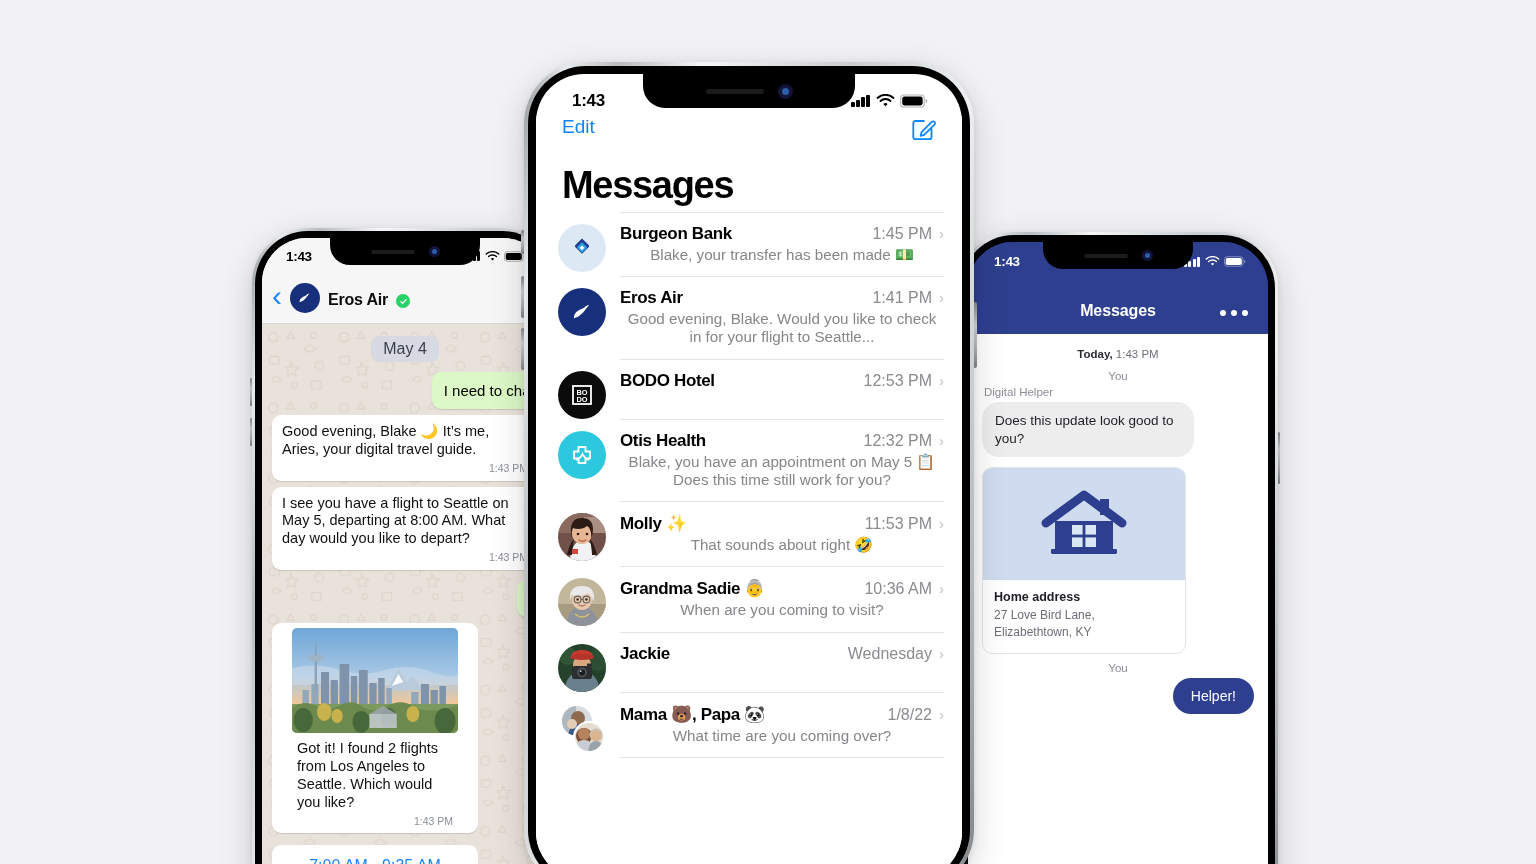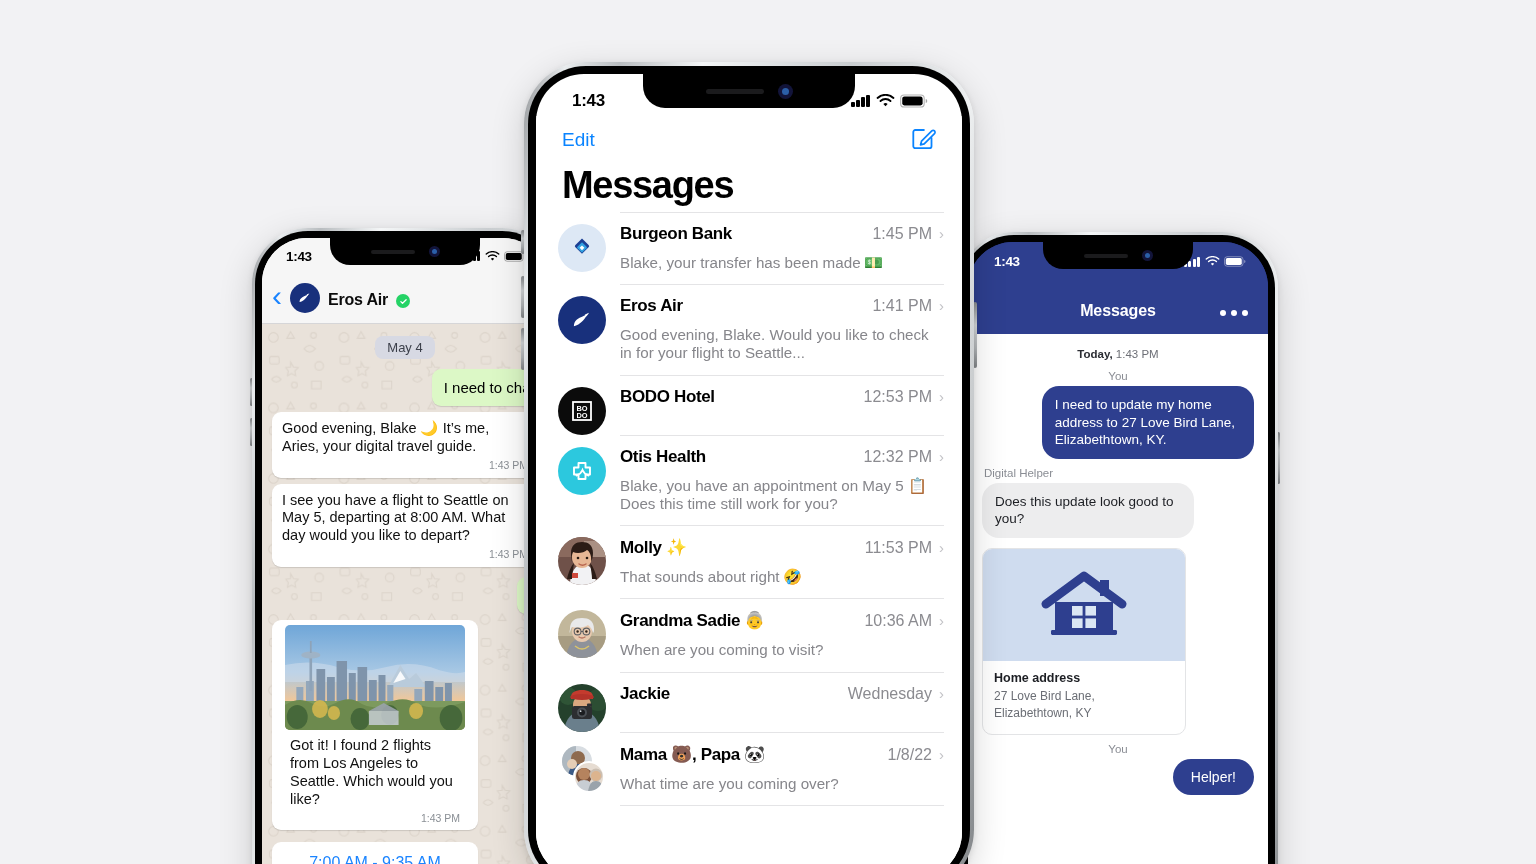--- a/index.html
+++ b/index.html
@@ -75,31 +75,31 @@
   .wa-title { font-size:16px; font-weight:600; color:#0b0b0b; letter-spacing:-.2px; margin-bottom:4px;}
   .wa-verified { width:14px;height:14px;border-radius:50%;background:#25d366;
     display:flex;align-items:center;justify-content:center;margin-bottom:5px; }
   .wa-verified svg { width:9px;height:9px; }
 
   .wa-body { position:absolute; top:86px; left:0; right:0; bottom:0;
     background:#e9e2da; overflow:hidden; }
   .wa-pattern { position:absolute; inset:0; opacity:.5; }
   .wa-scroll { position:relative; padding: 8px 10px 0 10px; }
   .wa-datepill { margin: 4px auto 10px; width: fit-content; background:#d7d9e3;
-    color:#3b3f4a; font-size:13px; padding:4px 12px; border-radius:8px; font-weight:500; }
+    color:#3b3f4a; font-size:16px; padding:4px 12px; border-radius:8px; font-weight:500; }
   .wa-row { display:flex; margin-bottom: 6px; }
   .wa-row.out { justify-content:flex-end; }
   .bub { max-width:86%; border-radius:9px; padding:8px 10px 6px;
     box-shadow: 0 1px 1px rgba(0,0,0,.13); position:relative;
     font-size:14.5px; line-height:1.23; color:#111; }
   .bub.in { background:#fff; }
   .bub .meta { font-size:10.5px; color:#8a8f95; text-align:right; margin-top:3px; }
   .wa-greenwide { background:#dcf8c6; border-radius:9px; padding:10px 12px; font-size:15px;
     box-shadow:0 1px 1px rgba(0,0,0,.13); white-space:nowrap; }
-  .wa-card { background:#fff; border-radius:9px; padding:5px 13px 6px; box-shadow:0 1px 1px rgba(0,0,0,.13);
+  .wa-card { background:#fff; border-radius:9px; padding:5px 20px 6px; box-shadow:0 1px 1px rgba(0,0,0,.13);
     width: 206px; }
   .wa-photo { width:100%; height:105px; border-radius:5px; display:block; }
   .wa-card p { font-size:14.5px; line-height:1.24; color:#111; padding:7px 5px 0; }
   .wa-card .meta { font-size:10.5px; color:#8a8f95; text-align:right; padding:3px 5px 0; }
   .wa-option { background:#fff; border-radius:9px; box-shadow:0 1px 1px rgba(0,0,0,.13);
     text-align:center; color:#1a84ff; font-size:16px; padding:12px 0; width:206px; margin-top:6px; }
 
   
   #phone-right { left: 958px; top: 232px; width: 320px; height: 700px; z-index: 1; }
   #phone-right .notch { width: 150px; height: 27px; }
@@ -149,36 +149,36 @@
   #phone-center .frontcam { width: 15px; height: 15px; }
   #phone-center .frontcam i { width: 7px; height: 7px; }
   #phone-center .statusbar { padding: 12px 34px 0 36px; height: 42px; font-size: 17px; color:#000; }
   #phone-center .bars i { width: 3.6px; }
   #phone-center .bars i:nth-child(1){height:5px}
   #phone-center .bars i:nth-child(2){height:7.5px}
   #phone-center .bars i:nth-child(3){height:10px}
   #phone-center .bars i:nth-child(4){height:12.5px}
 
   .ios-nav { position:absolute; top:42px; left:0; right:0; height:48px;
-    display:flex; align-items:center; justify-content:space-between; padding:0 26px; z-index:30; background:#fff;}
+    display:flex; align-items:flex-start; justify-content:space-between; padding:0 26px; z-index:30; background:#fff;}
   .ios-edit { color:#0a84ff; font-size:19px; }
   .ios-compose svg { width:26px; height:26px; }
   .ios-bigtitle { position:absolute; top:90px; left:26px; font-size:38px; font-weight:800;
     letter-spacing:-1.3px; color:#000; z-index:28; }
   .ios-list { position:absolute; top:138px; left:0; right:0; bottom:0; overflow:hidden; background:#fff; }
   .ios-item { display:flex; align-items:flex-start; padding: 0 18px 0 22px; }
   .ios-av { width:48px; height:48px; border-radius:50%; flex:0 0 auto; margin-top:12px;
     display:flex; align-items:center; justify-content:center; overflow:hidden; position:relative;}
   .ios-main { flex:1; margin-left:14px; border-top:.8px solid #e4e4e6; padding:11px 0 12px; min-width:0; }
   .ios-item:first-child .ios-main { }
   .ios-top { display:flex; align-items:baseline; }
   .ios-name { font-size:17px; font-weight:700; color:#000; letter-spacing:-.35px; flex:1; white-space:nowrap; overflow:hidden;}
   .ios-time { font-size:16px; color:#8b8b90; margin-left:8px; white-space:nowrap; }
   .ios-chev { color:#c2c2c6; font-size:15px; margin-left:7px; line-height:1;}
-  .ios-prev { font-size:15.2px; color:#86868b; line-height:1.2; margin-top:10px; }
+  .ios-prev { font-size:15.2px; color:#86868b; line-height:1.2; margin-top:2px;text-align:center; }
 
   
   .av-photo { position:absolute; inset:0; }
   .av-photo svg { width:100%; height:100%; display:block; }
 </style>
 </head>
 <body>
 
 <div class="stage">
 
@@ -391,23 +391,20 @@
           </div>
       </div>
 
       <div class="nv-body">
         <div class="nv-daystamp">
           <b>Today,</b>
           <span>1:43 PM</span>
         </div>
 
         <div class="nv-who right">You</div>
-        <div class="nv-row out">
-          <div class="nv-bub out">I need to update my home address to 27 Love Bird Lane, Elizabethtown, KY.</div>
-        </div>
 
         <div class="nv-who">Digital Helper</div>
         <div class="nv-row">
           <div class="nv-bub in">Does this update look good to you?</div>
         </div>
 
         <div class="nv-row">
           <div class="nv-card">
             <div class="nv-card-img">
               <svg viewBox="0 0 88 78">

